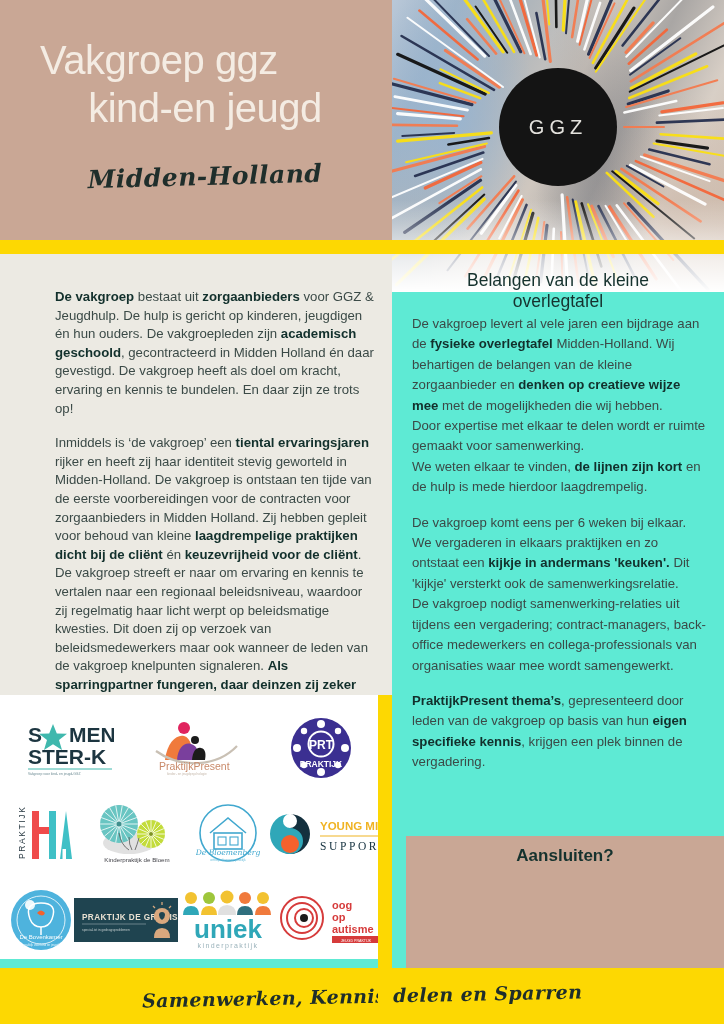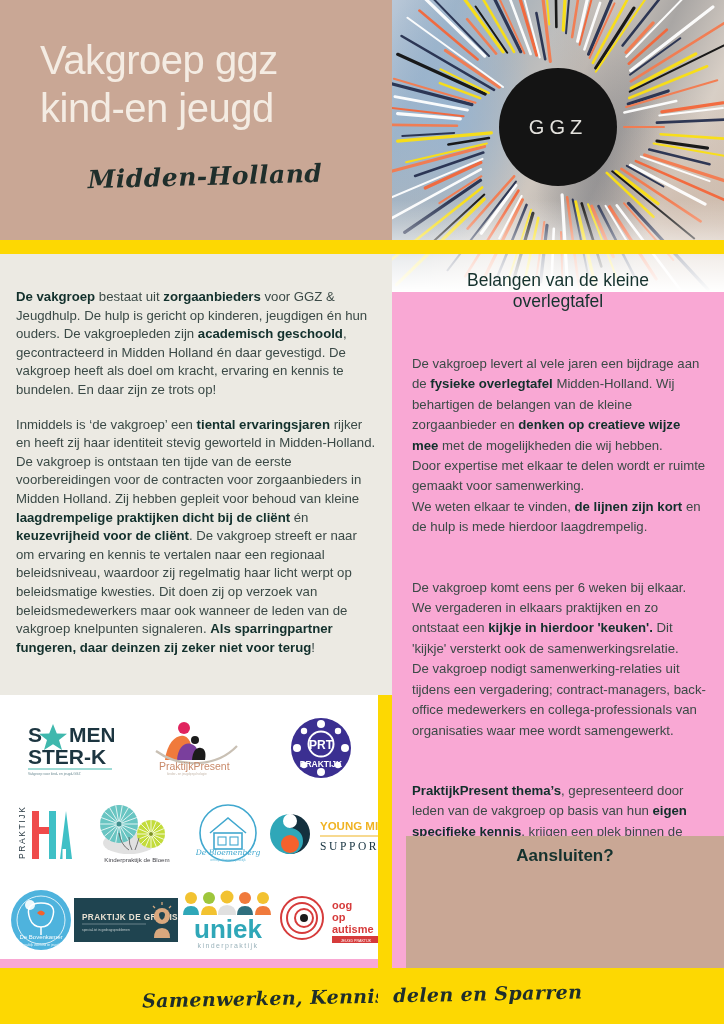--- a/index.html
+++ b/index.html
@@ -5,35 +5,35 @@
   * { margin:0; padding:0; box-sizing:border-box; }
   html,body { width:724px; height:1024px; }
   body {
     font-family:"Liberation Sans", sans-serif;
     background:#ffffff;
     position:relative;
     overflow:hidden;
   }
 
   
-  #page { position:relative; width:724px; height:1024px; overflow:hidden; background:#f9a8d4; }
+  #page { position:relative; width:724px; height:1024px; overflow:hidden; background:#5eead4; }
 
   
   #hero { position:absolute; left:0; top:0; width:724px; height:240px; }
   #hero-left {
     position:absolute; left:0; top:0; width:392px; height:240px;
     background:#c9a795;
   }
   #hero-title {
     position:absolute; left:40px; top:36px; width:330px;
     color:#f4ece3;
     font-size:40px; line-height:48px; font-weight:400;
     letter-spacing:-0.5px;
   }
-  #hero-title .l2 { display:block; }
+  #hero-title .l2 { display:block;text-align:center; }
   #hero-script {
     position:absolute; left:40px; top:162px; width:330px;
     text-align:center;
     color:#1f2e2b;
     font-family:"DejaVu Serif", serif;
     font-style:italic; font-weight:700;
     font-size:25px; letter-spacing:0.5px;
     transform:rotate(-1.6deg);
   }
 
@@ -74,21 +74,21 @@
   
   #left-col {
     position:absolute; left:0; top:254px; width:392px; height:441px;
     background:#eceae3;
   }
   #left-body {
     position:absolute; left:16px; top:34px; width:360px;
     color:#3b4a47;
     font-size:13.2px; line-height:18.6px;
   }
-  #left-body p { margin-bottom:16px; }
+  #left-body p { margin-bottom:16px;margin-left:39px; }
   #left-body b { color:#12302c; font-weight:700; }
 
   
   #logos {
     position:absolute; left:0; top:695px; width:392px; height:264px;
     background:#ffffff;
   }
   .logo-row { position:absolute; left:8px; width:376px; height:82px; display:flex; }
   .logo-cell { flex:1; display:flex; align-items:center; justify-content:center; }
   .logo-cell svg { display:block; }
@@ -101,21 +101,21 @@
   #right-head {
     position:absolute; left:14px; top:16px; width:304px;
     text-align:center;
     color:#15322e; font-weight:400;
     font-size:17.5px; line-height:21px; z-index:3;
   }
   #right-body {
     position:absolute; left:20px; top:60px; width:296px;
     color:#3b4a47; font-size:13.2px; line-height:20.4px;
   }
-  #right-body p { margin-bottom:15px;margin-top:40px; }
+  #right-body p { margin-bottom:15px; }
   #right-body b { color:#12302c; font-weight:700; }
 
   
   #aansluiten {
     position:absolute; left:14px; top:582px; width:318px; height:132px;
     background:#c9a795;
   }
   #aansluiten h3 {
     text-align:center; color:#15322e; font-size:17px; font-weight:700;
     margin:10px 0 6px 0;
@@ -485,21 +485,21 @@
     </div>
   <div id="yellow-strip"></div>
 
   <div id="right-col">
     <div id="right-head">
       <div>Belangen van de kleine</div>
       <div>overlegtafel</div>
     </div>
     <div id="right-body">
         <p>De vakgroep levert al vele jaren een bijdrage aan de <b>fysieke overlegtafel</b> Midden-Holland. Wij behartigen de belangen van de kleine  zorgaanbieder en <b>denken op creatieve wijze mee</b> met de mogelijkheden die wij hebben.<br>Door expertise met elkaar te delen wordt er ruimte gemaakt voor samenwerking.<br>We weten elkaar te vinden, <b>de lijnen zijn kort</b> en de hulp is mede hierdoor laagdrempelig.</p>
-        <p>De vakgroep komt eens per 6 weken bij elkaar. We vergaderen in elkaars praktijken en zo ontstaat een <b>kijkje in hierdoor 'keuken'.</b> Dit 'kijkje' versterkt ook de samenwerkingsrelatie.<br>De vakgroep nodigt samenwerking-relaties uit tijdens een vergadering; contract-managers, back-office medewerkers en collega-professionals van organisaties waar mee wordt samengewerkt.</p>
+        <p>De vakgroep komt eens per 6 weken bij elkaar. We vergaderen in elkaars praktijken en zo ontstaat een <b>kijkje in andermans 'keuken'.</b> Dit 'kijkje' versterkt ook de samenwerkingsrelatie.<br>De vakgroep nodigt samenwerking-relaties uit tijdens een vergadering; contract-managers, back-office medewerkers en collega-professionals van organisaties waar mee wordt samengewerkt.</p>
         <p><b>PraktijkPresent thema’s</b>, gepresenteerd door leden van de vakgroep op basis van hun <b>eigen specifieke kennis</b>, krijgen een plek binnen de vergadering.</p>
       </div>
 
     <div id="aansluiten">
       <h3>Aansluiten?</h3>
     </div>
   </div>
 
   <div id="footer">
     <span>Samenwerken, Kennis delen en Sparren</span>

